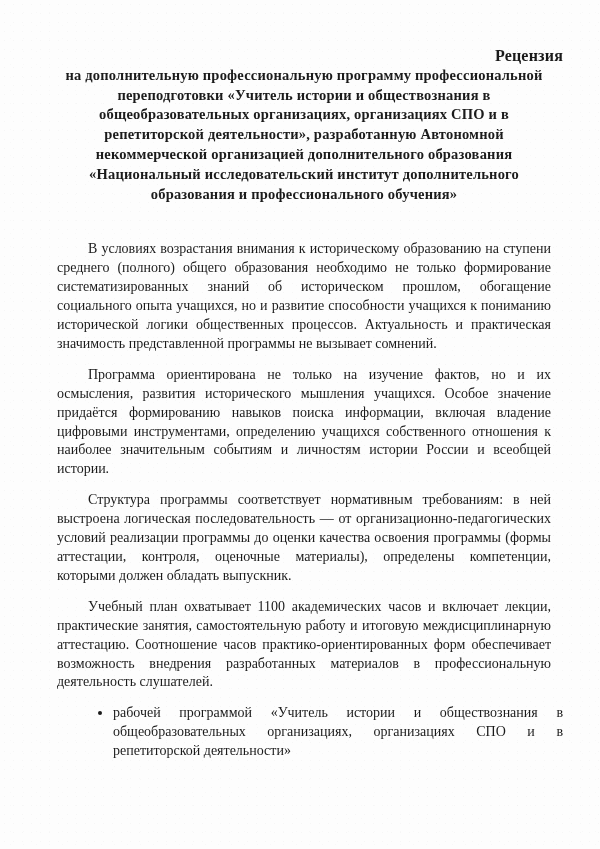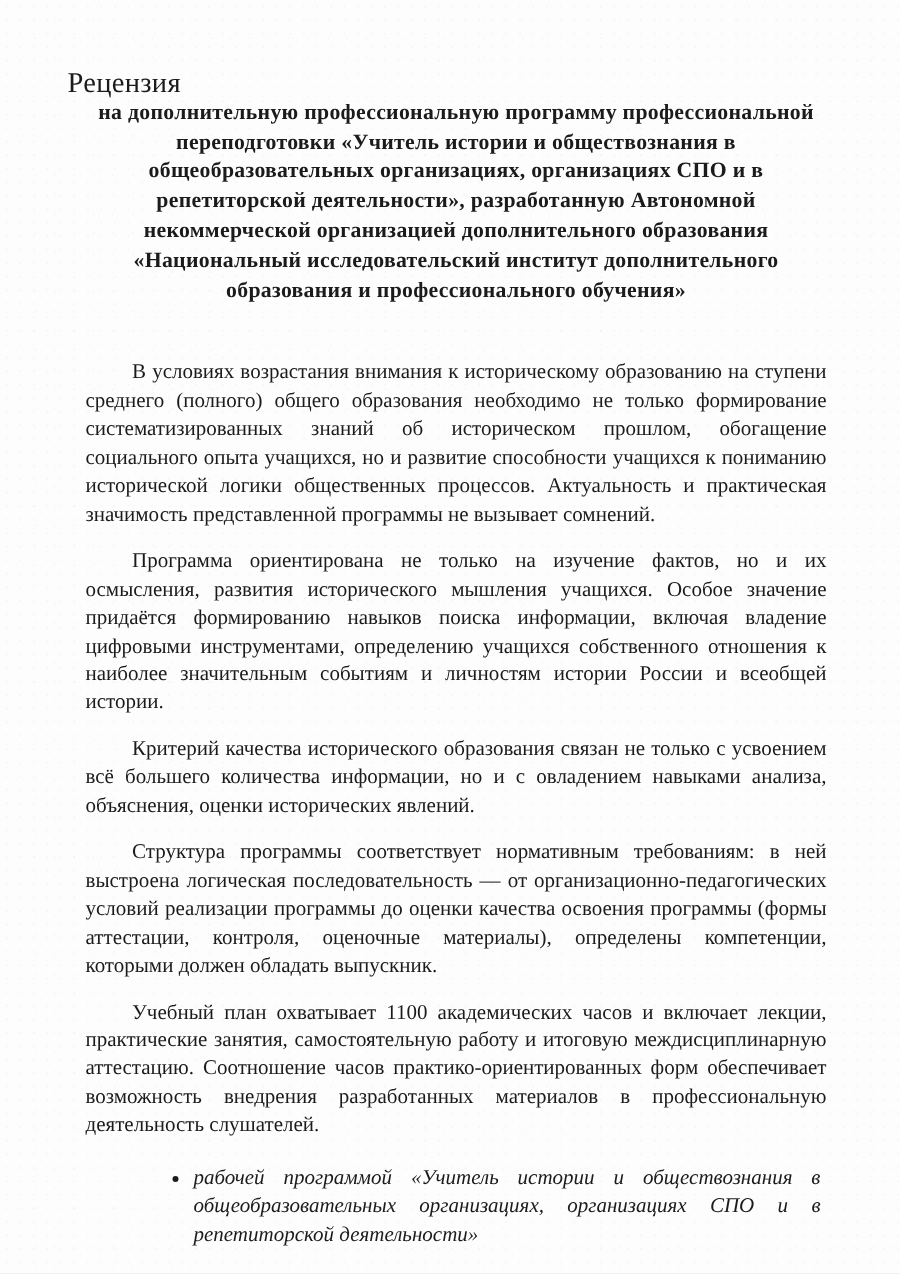--- a/index.html
+++ b/index.html
@@ -20,24 +20,24 @@
     background-size: 9px 9px, 13px 13px;
     background-position: 0 0, 4px 6px;
     color: #1b1b1b;
     font-family: "Liberation Serif", "DejaVu Serif", serif;
     font-size: 14px;
     line-height: 18.9px;
     overflow: hidden;
   }
   .doc-title {
     margin: 0;
-    font-size: 19px;
-    font-weight: normal;
+    font-size: 16px;
+    font-weight: bold;
     line-height: 19.8px;
-    text-align: left;
+    text-align: right;
     letter-spacing: 0.2px;
   }
   .doc-subtitle {
     max-width: 478px;
     margin: 0 auto;
     font-size: 14.5px;
     font-weight: bold;
     line-height: 19.8px;
     text-align: center;
     letter-spacing: 0.2px;
@@ -45,41 +45,39 @@
   }
   .doc-body {
     margin-top: 36px;
     text-align: justify;
   }
   .doc-body p {
     margin: 12px;
     text-indent: 31px;
   }
   .doc-body ul {
-    margin: 16px;
+    margin: 0;
     padding: 0 0 0 68px;
-    font-style: italic;
   }
   .doc-body li {
     list-style: disc outside;
     text-align: justify;
   }
 </style>
 </head>
 <body>
 
 <div class="page">
   <h1 class="doc-title">Рецензия</h1>
 
   <div class="doc-subtitle">на дополнительную профессиональную программу профессиональной переподготовки «Учитель истории и обществознания в общеобразовательных организациях, организациях СПО и в репетиторской деятельности», разработанную Автономной некоммерческой организацией дополнительного образования «Национальный исследовательский институт дополнительного образования и профессионального обучения»</div>
 
   <div class="doc-body">
     <p>В условиях возрастания внимания к историческому образованию на ступени среднего (полного) общего образования необходимо не только формирование систематизированных знаний об историческом прошлом, обогащение социального опыта учащихся, но и развитие способности учащихся к пониманию исторической логики общественных процессов. Актуальность и практическая значимость представленной программы не вызывает сомнений.</p>
     <p>Программа ориентирована не только на изучение фактов, но и их осмысления, развития исторического мышления учащихся. Особое значение придаётся формированию навыков поиска информации, включая владение цифровыми инструментами, определению учащихся собственного отношения к наиболее значительным событиям и личностям истории России и всеобщей истории.</p>
-    <p>Критерий качества исторического образования связан не только с усвоением всё большего количества информации, но и с овладением навыками анализа, объяснения, оценки исторических явлений.</p>
     <p>Структура программы соответствует нормативным требованиям: в ней выстроена логическая последовательность — от организационно-педагогических условий реализации программы до оценки качества освоения программы (формы аттестации, контроля, оценочные материалы), определены компетенции, которыми должен обладать выпускник.</p>
     <p>Учебный план охватывает 1100 академических часов и включает лекции, практические занятия, самостоятельную работу и итоговую междисциплинарную аттестацию. Соотношение часов практико-ориентированных форм обеспечивает возможность внедрения разработанных материалов в профессиональную деятельность слушателей.</p>
 
     <ul>
       <li>рабочей программой «Учитель истории и обществознания в общеобразовательных организациях, организациях СПО и в репетиторской деятельности»</li>
     </ul>
   </div>
 </div>
 
 </body></html>

